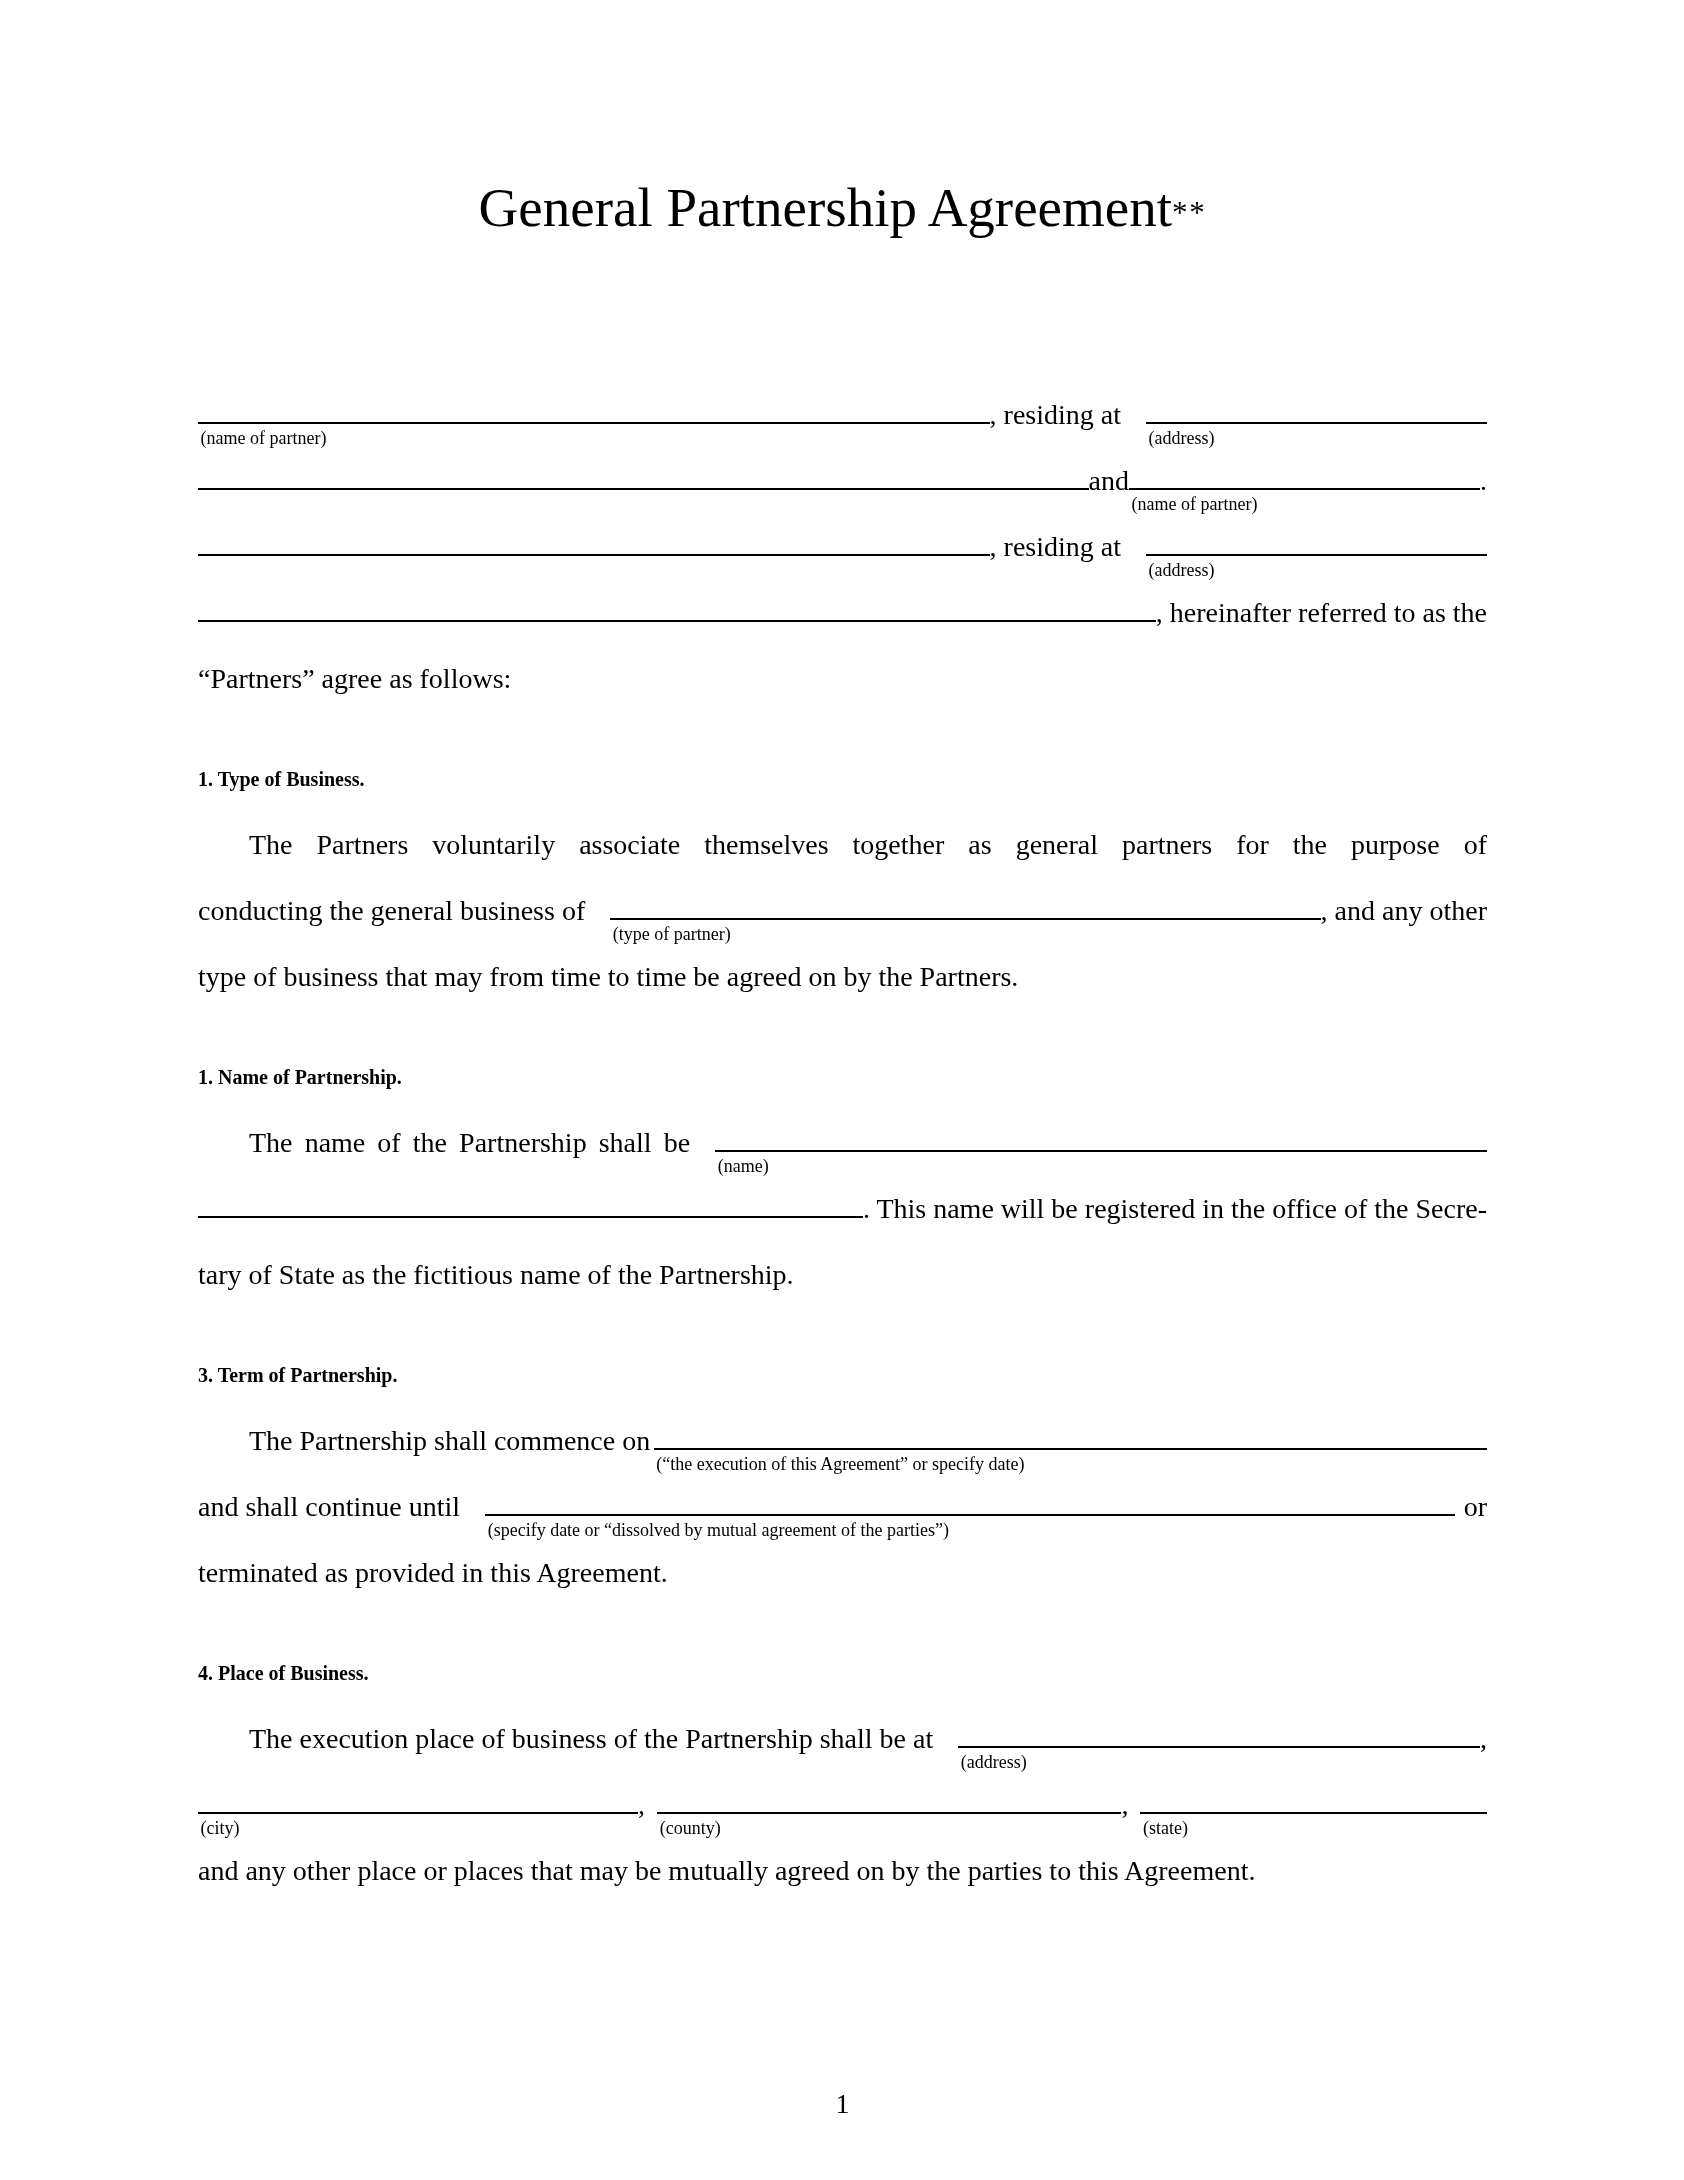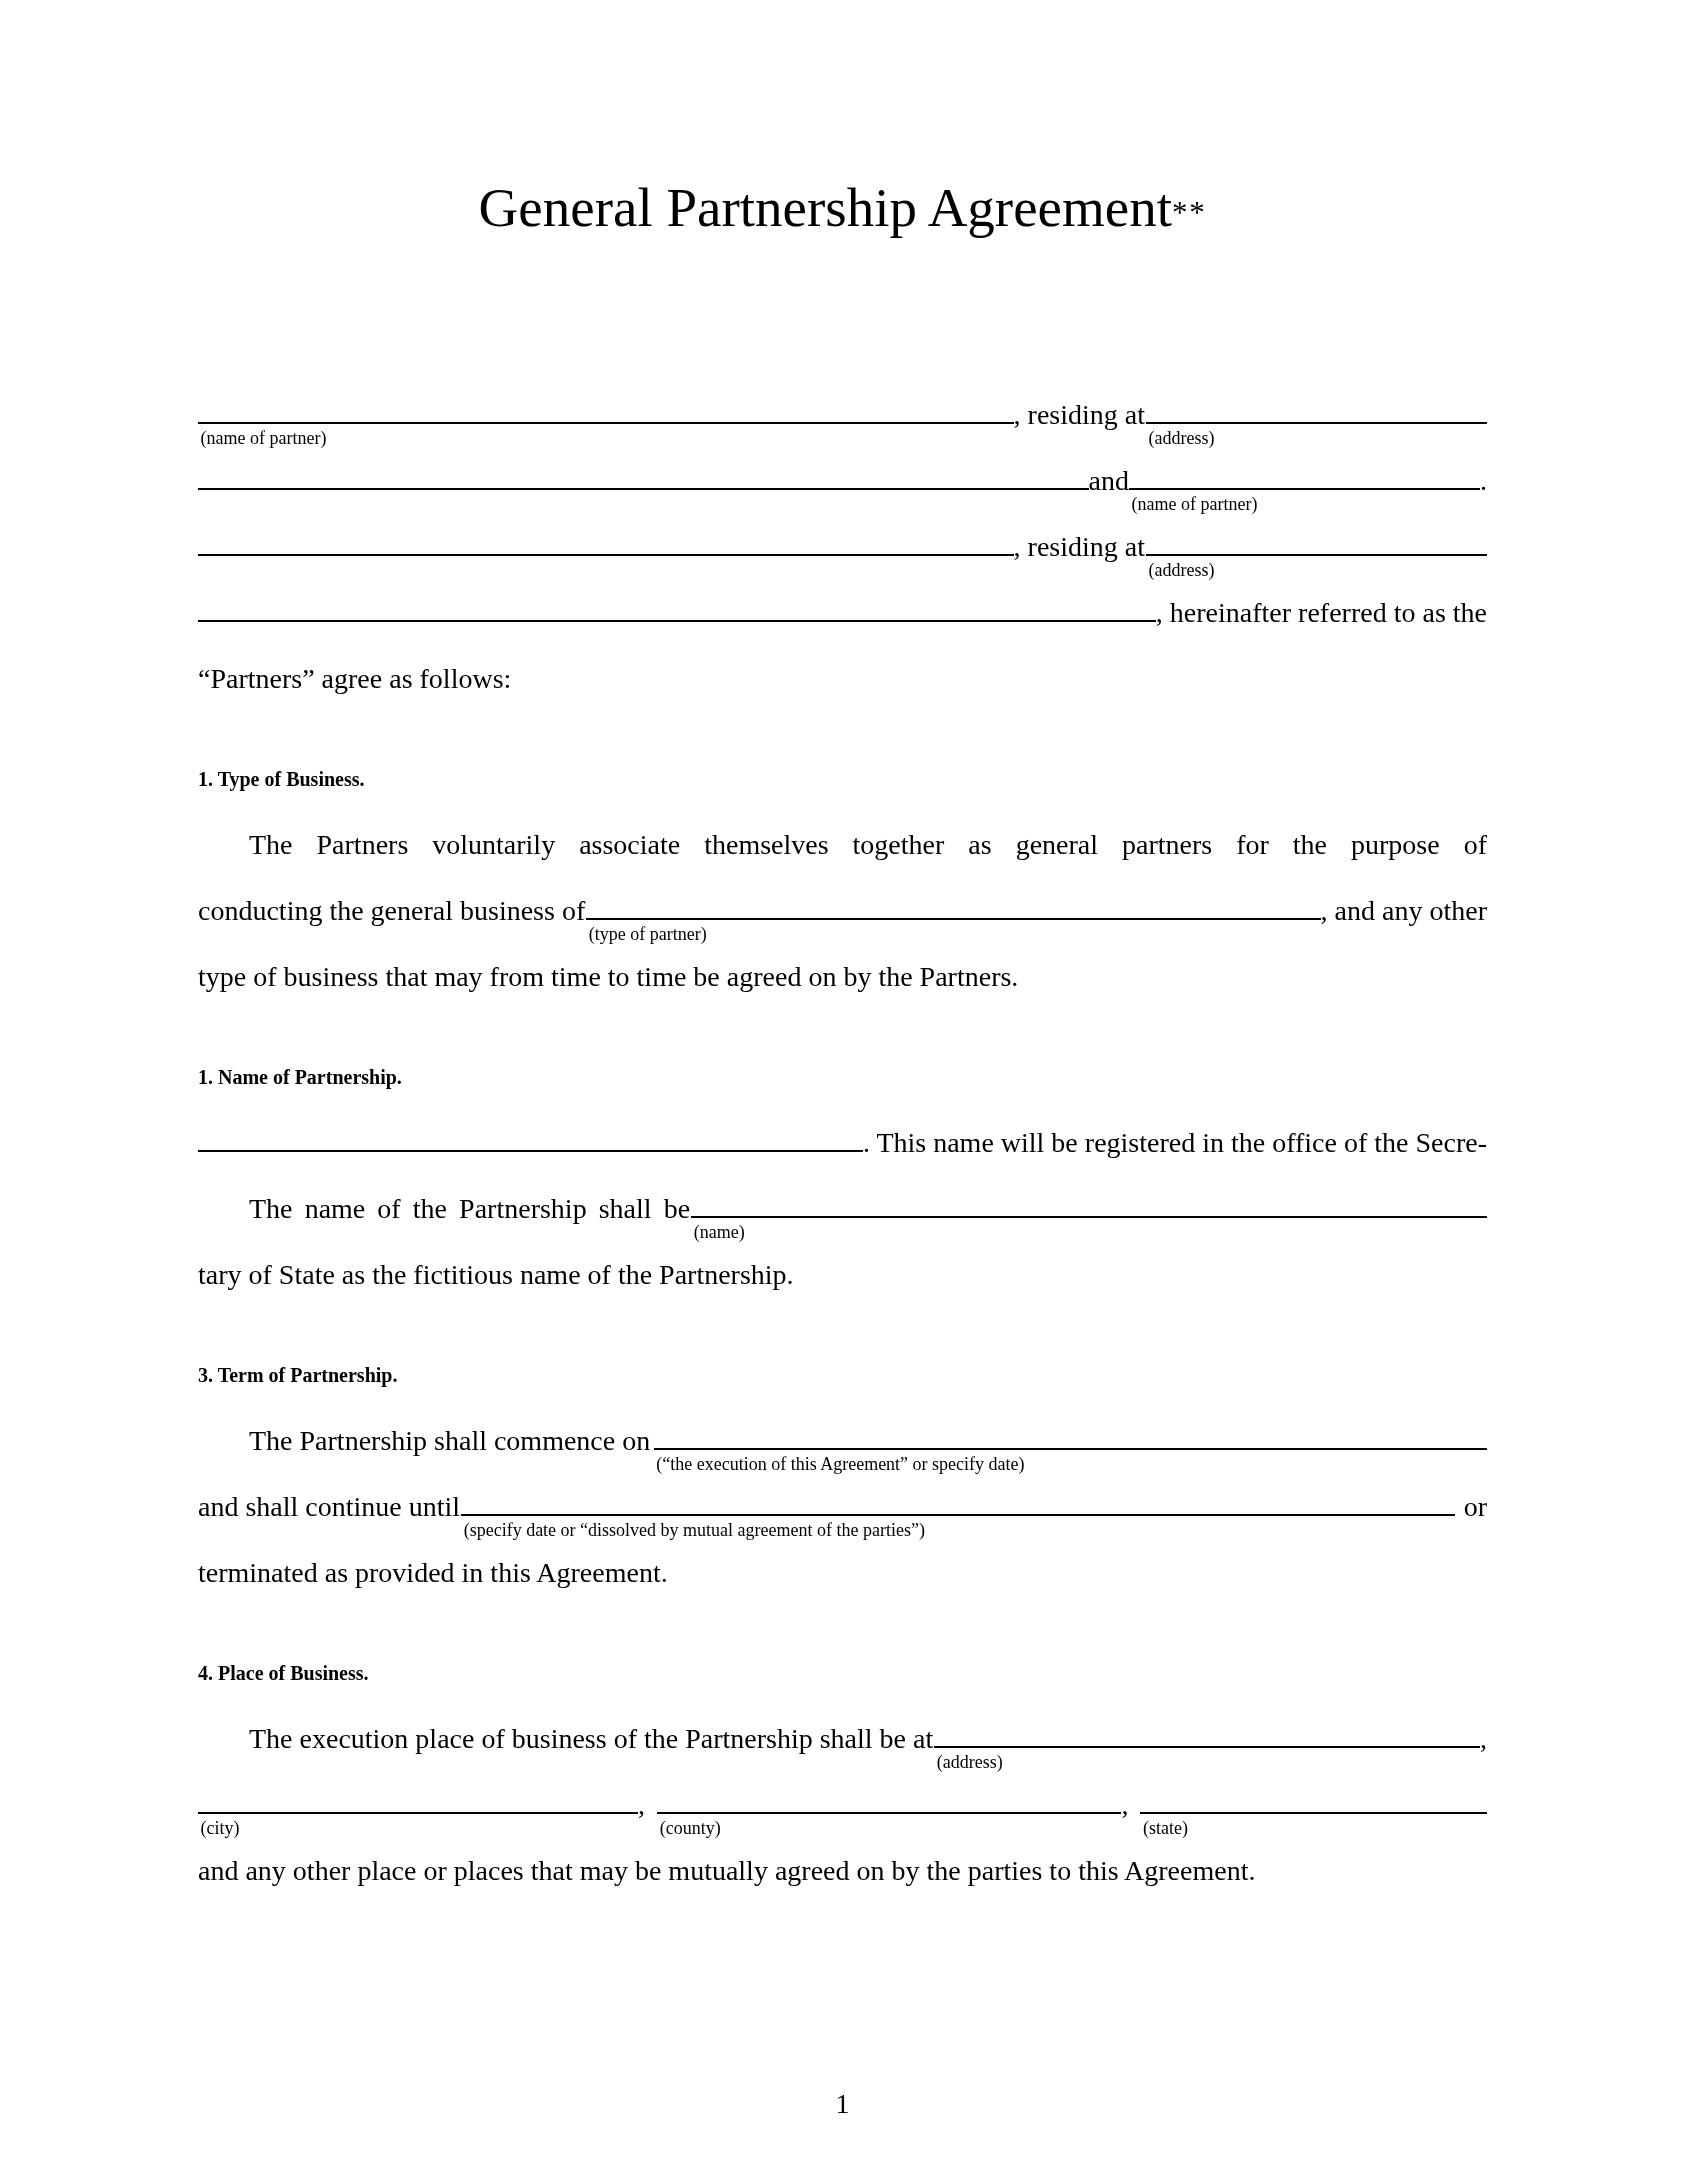--- a/index.html
+++ b/index.html
@@ -48,21 +48,21 @@
   .blank.fx412 { flex:0 0 351px; }
   .blank.w-city   { flex:1.27 1 0; }
   .blank.w-county { flex:1.34 1 0; }
   .blank.w-state  { flex:1.00 1 0; }
 
   .sublabel {
     position:absolute; top:7.7px; left:2.6px;
     font-size:18px; line-height:19px; white-space:nowrap;
   }
 
-  .mr  { margin-right:1px; }
+  .mr  { margin-right:25px; }
   .mr4 { margin-right:3.4px; }
   .ml  { margin-left:8.5px; }
   .comma { margin-right:12px; }
   .spread { word-spacing:5.1px; }
 
   .pagenum {
     position:absolute; bottom:61px; left:0; right:0;
     text-align:center; font-size:28px;
   }
 </style>
@@ -119,29 +119,29 @@
         <span class="blank">
           <span class="sublabel">(type of partner)</span>
         </span>
         <span class="seg">, and any other</span>
       </div>
       <div class="line">type of business that may from time to time be agreed on by the Partners.</div>
     </div>
 
     <div class="sec">
       <div class="line heading">1. Name of Partnership.</div>
-      <div class="fline">
-        <span class="blank"></span>
-        <span class="seg">. This name will be registered in the office of the Secre-</span>
-      </div>
       <div class="fline indent">
         <span class="seg mr spread">The name of the Partnership shall be</span>
         <span class="blank">
           <span class="sublabel">(name)</span>
         </span>
+      </div>
+      <div class="fline">
+        <span class="blank"></span>
+        <span class="seg">. This name will be registered in the office of the Secre-</span>
       </div>
       <div class="line">tary of State as the fictitious name of the Partnership.</div>
     </div>
 
     <div class="sec">
       <div class="line heading">3. Term of Partnership.</div>
       <div class="fline indent">
         <span class="seg mr4">The Partnership shall commence on</span>
         <span class="blank">
           <span class="sublabel">(“the execution of this Agreement” or specify date)</span>

